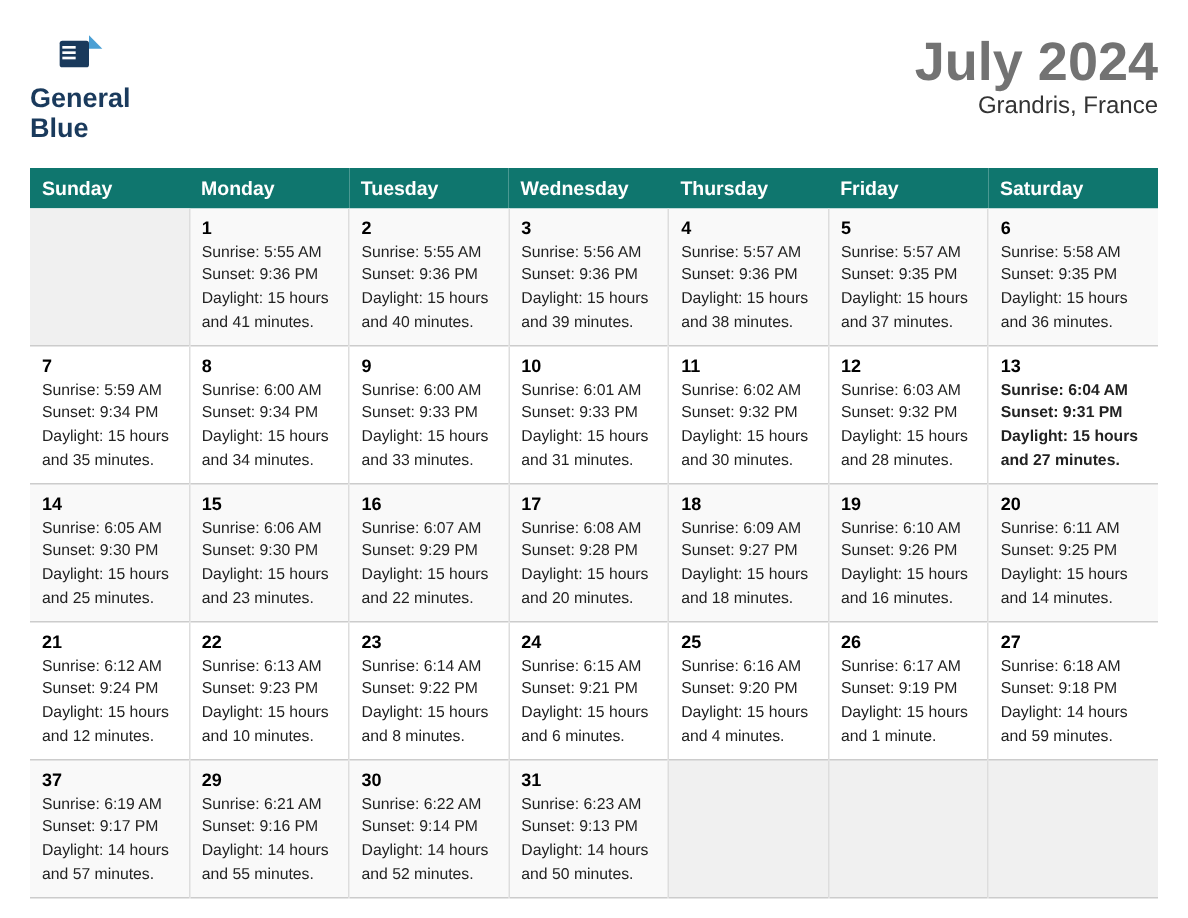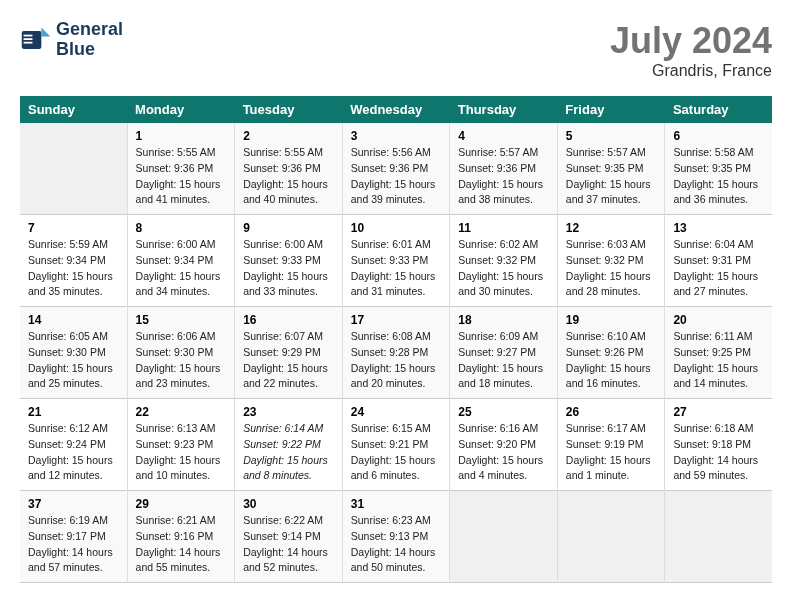--- a/index.html
+++ b/index.html
@@ -13,20 +13,21 @@
     .header-area {
       display: flex;
       justify-content: space-between;
       align-items: flex-start;
       margin-bottom: 16px;
     }
     .logo {
       display: flex;
       align-items: center;
       gap: 4px;
+      flex-direction: column;
     }
     .logo-text {
       font-size: 18px;
       font-weight: bold;
       color: #1a3a5c;
       line-height: 1.1;
     }
     .logo-text span {
       display: block;
     }
@@ -206,21 +207,21 @@
         </td>
         <td>
           <div class="day-num">12</div>
           <div class="day-detail" style="white-space: pre-line;">Sunrise: 6:03 AM
 Sunset: 9:32 PM
 Daylight: 15 hours
 and 28 minutes.</div>
         </td>
         <td>
           <div class="day-num">13</div>
-          <div class="day-detail" style="white-space: pre-line;">Sunrise: 6:04 AM
+          <div class="day-detail" style="white-space: pre-line; font-weight: bold;">Sunrise: 6:04 AM
 Sunset: 9:31 PM
 Daylight: 15 hours
 and 27 minutes.</div>
         </td>
       </tr>
       <tr>
         <td>
           <div class="day-num">14</div>
           <div class="day-detail" style="white-space: pre-line;">Sunrise: 6:05 AM
 Sunset: 9:30 PM
@@ -280,21 +281,21 @@
         </td>
         <td>
           <div class="day-num">22</div>
           <div class="day-detail" style="white-space: pre-line;">Sunrise: 6:13 AM
 Sunset: 9:23 PM
 Daylight: 15 hours
 and 10 minutes.</div>
         </td>
         <td>
           <div class="day-num">23</div>
-          <div class="day-detail" style="white-space: pre-line; font-style: italic;">Sunrise: 6:14 AM
+          <div class="day-detail" style="white-space: pre-line;">Sunrise: 6:14 AM
 Sunset: 9:22 PM
 Daylight: 15 hours
 and 8 minutes.</div>
         </td>
         <td>
           <div class="day-num">24</div>
           <div class="day-detail" style="white-space: pre-line;">Sunrise: 6:15 AM
 Sunset: 9:21 PM
 Daylight: 15 hours
 and 6 minutes.</div>

